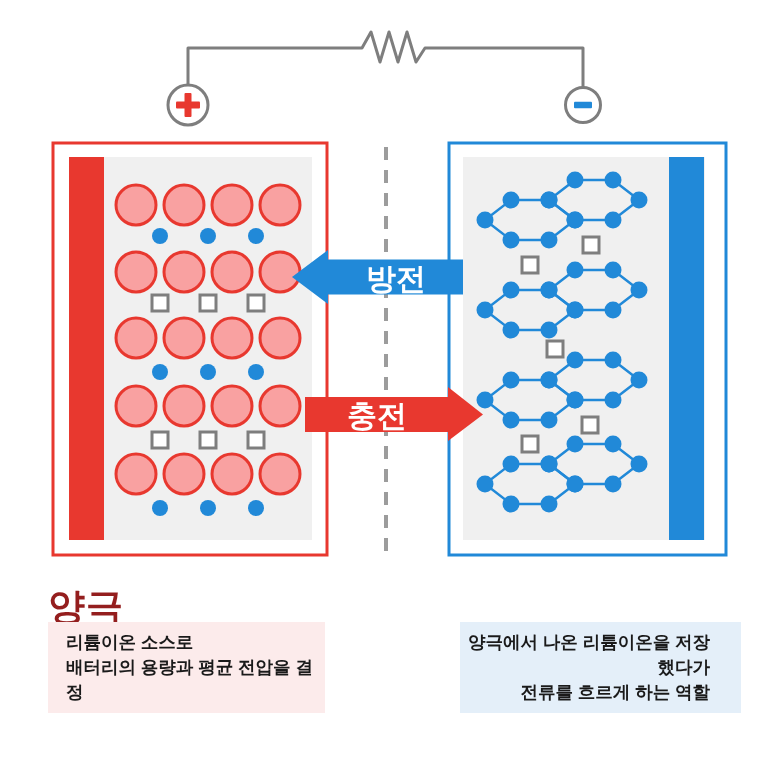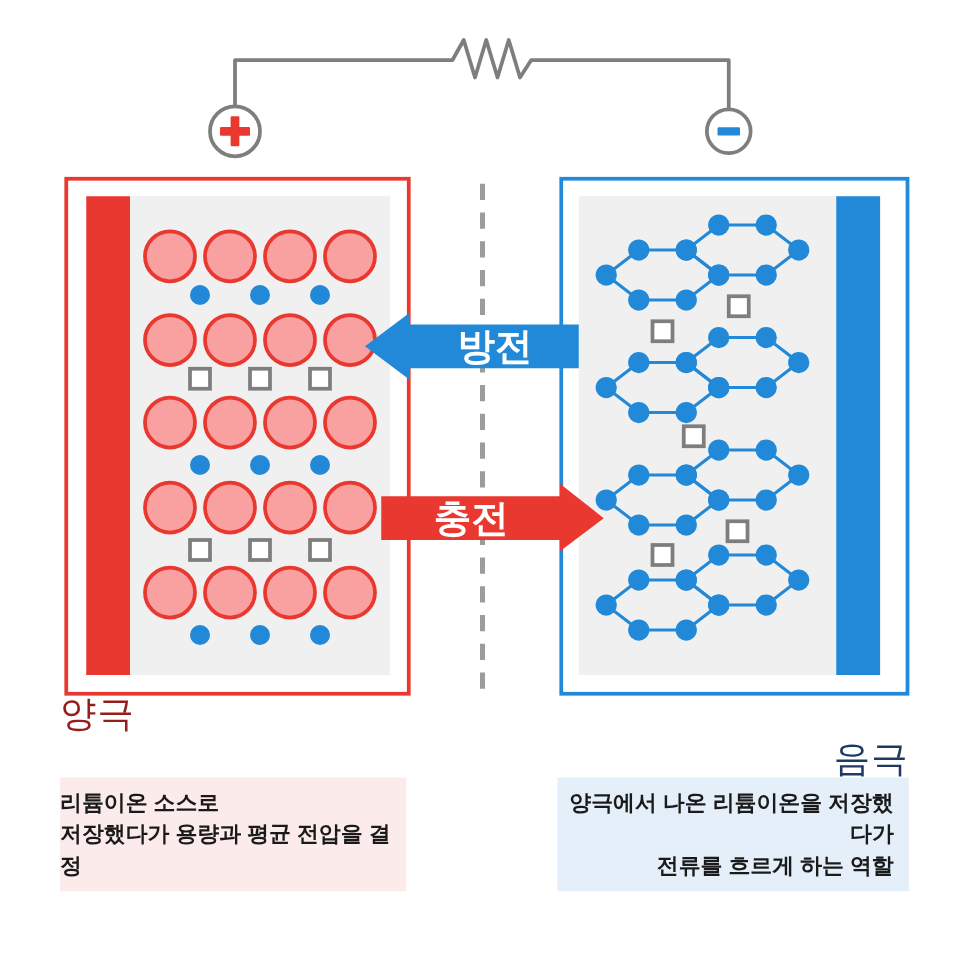--- a/index.html
+++ b/index.html
@@ -21,30 +21,30 @@
   .iondot{fill:var(--blue);}
   .elsq{fill:#fff;stroke:var(--square-gray);stroke-width:3;}
   .hexedge{fill:none;stroke:var(--blue);stroke-width:2.5;}
   .hexdot{fill:var(--blue);}
   .bluearrow{fill:var(--blue);}
   .redarrow{fill:var(--red);}
   .arrowtext{fill:var(--arrow-text);font-size:30px;font-weight:700;
              text-anchor:middle;dominant-baseline:central;
              font-family:"Liberation Sans",sans-serif;}
 
-  .title{position:absolute;top:552px;font-size:29px;font-weight:400;letter-spacing:1px;}
+  .title{position:absolute;top:582px;font-size:37px;font-weight:700;letter-spacing:1px;}
   .title.cath{left:48px;color:var(--title-red);}
   .title.anod{right:46px;color:var(--title-navy);text-align:right;margin-top:36px;}
 
   .note{position:absolute;top:622px;height:91px;box-sizing:border-box;
         display:flex;flex-direction:column;justify-content:center;
         font-size:17.5px;font-weight:600;color:var(--text);line-height:25px;}
-  .note.pink{left:48px;width:277px;background:var(--cathode-note-bg);padding-left:0;}
-  .note.blue{left:446px;width:281px;background:var(--anode-note-bg);
-             text-align:right;padding-right:12px;}
+  .note.pink{left:48px;width:277px;background:var(--cathode-note-bg);padding-left:18px;}
+  .note.blue{left:460px;width:281px;background:var(--anode-note-bg);
+             text-align:right;padding-right:31px;}
 </style>
 </head>
 <body>
 
 <div id="stage">
 
   <svg width="773" height="580" viewBox="0 0 773 580">
 
     <path class="wire" d="M188,85 L188,48 L362,48 L371,32 L380,62 L389,32 L398,62 L407,32 L416,62 L425,48 L583,48 L583,87"></path>
 
@@ -182,21 +182,21 @@
       <polygon class="redarrow" points="305,397 448,397 448,387 483,414.5 448,441 448,432 305,432"></polygon>
       <text class="arrowtext" x="377" y="415">충전</text>
     </g>
   </svg>
 
   <div class="title cath">양극</div>
   <div class="title anod">음극</div>
 
   <div class="note pink">
     <div>리튬이온 소스로</div>
-    <div>저장했다가 용량과 평균 전압을 결정</div>
+    <div>배터리의 용량과 평균 전압을 결정</div>
   </div>
 
   <div class="note blue">
     <div>양극에서 나온 리튬이온을 저장했다가</div>
     <div>전류를 흐르게 하는 역할</div>
   </div>
 
 </div>
 
 </body></html>

